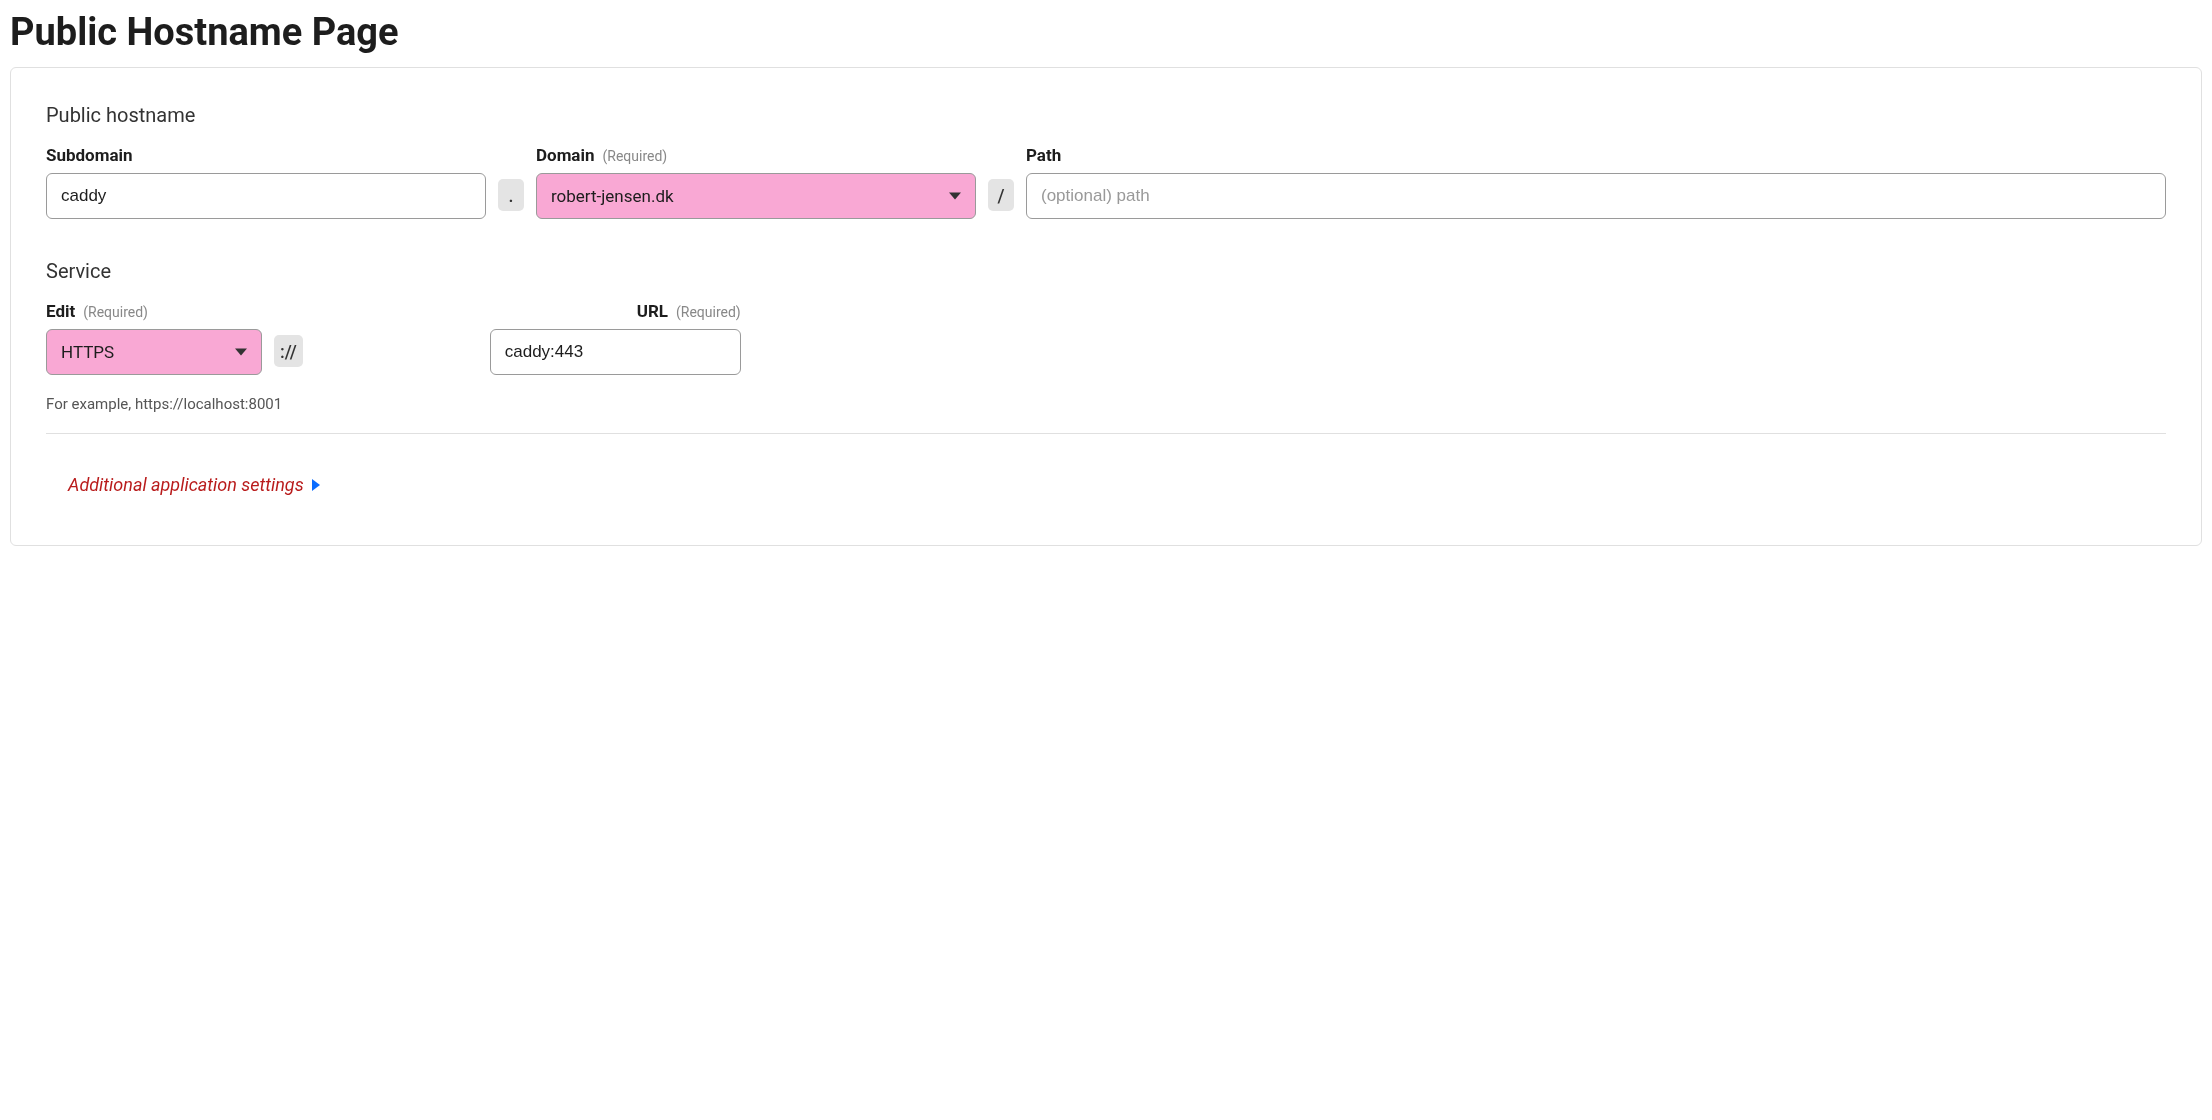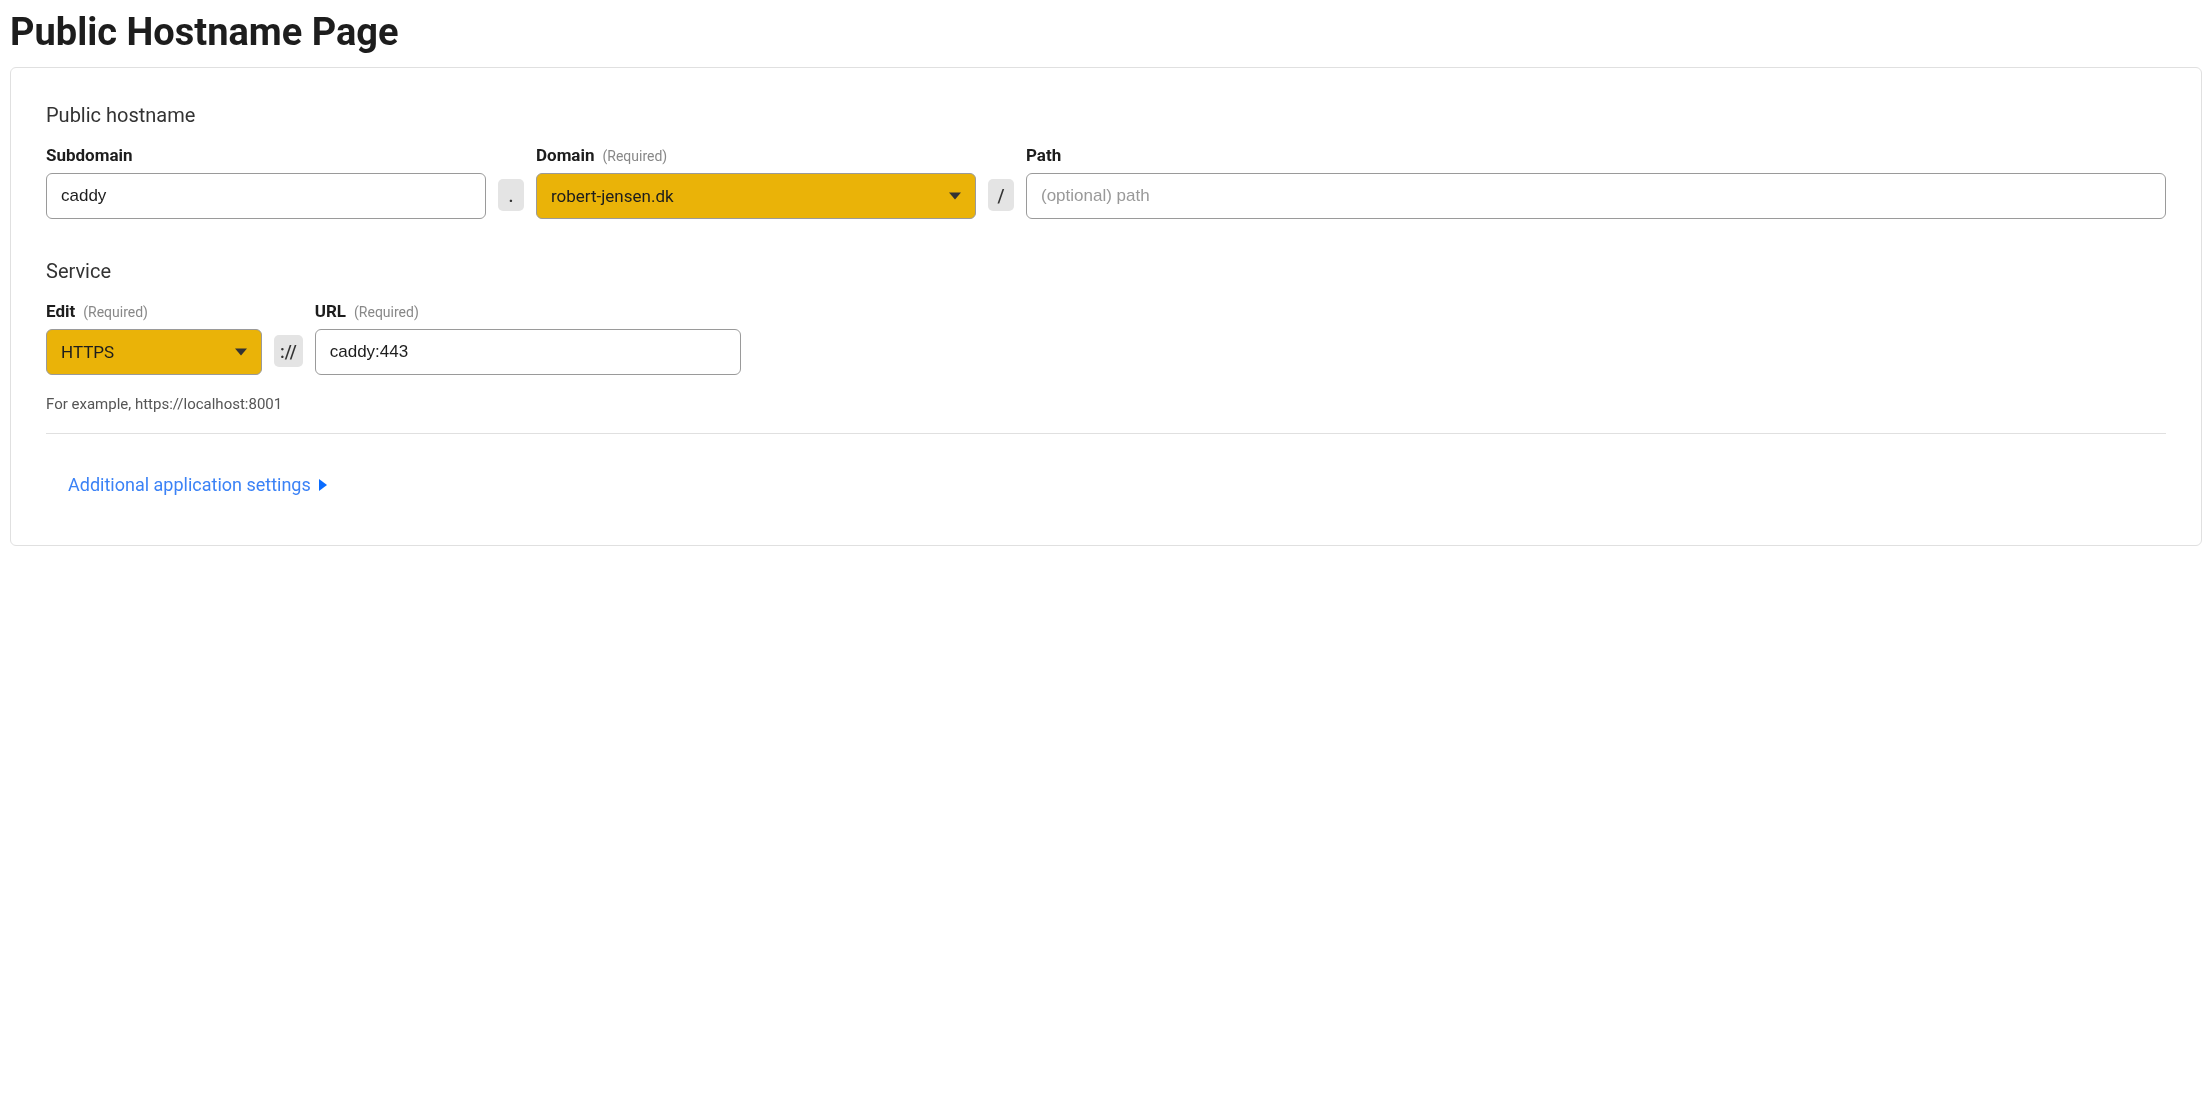--- a/index.html
+++ b/index.html
@@ -71,21 +71,21 @@
       outline: none;
     }
     .text-input::placeholder {
       color: #999;
     }
     .select-wrap {
       position: relative;
       height: 46px;
       border: 1.5px solid #9a9a9a;
       border-radius: 6px;
-      background: #eab308;
+      background: #f9a8d4;
       display: flex;
       align-items: center;
       padding: 0 40px 0 14px;
       cursor: pointer;
     }
     .select-value {
       font-size: 17px;
       color: #1d1d1d;
     }
     .select-caret {
@@ -110,41 +110,42 @@
       font-size: 18px;
       font-weight: 500;
       color: #333;
       padding: 0 6px;
       margin-bottom: 8px;
     }
     .subdomain-field { flex: 0 0 440px; }
     .domain-field { flex: 0 0 440px; }
     .path-field { flex: 1; }
     .type-field { flex: 0 0 216px; }
-    .url-field { flex: 0 0 426px; }
+    .url-field { flex: 0 0 426px; align-items: flex-end; }
     .hint-text {
       font-size: 15px;
       color: #555;
       margin-top: -20px;
       margin-bottom: 20px;
     }
     .divider {
       height: 1px;
       background: #e0e0e0;
       margin: 18px 0 40px 0;
     }
     .expand-link {
       display: inline-flex;
       align-items: center;
       gap: 8px;
       font-size: 18px;
-      color: #3b82f6;
+      color: #b91c1c;
       cursor: pointer;
       padding-left: 22px;
       font-weight: 400;
+      font-style: italic;
     }
     .expand-caret {
       width: 0;
       height: 0;
       border-top: 6px solid transparent;
       border-bottom: 6px solid transparent;
       border-left: 8px solid #0a6cff;
     }
   </style>
 </head>

